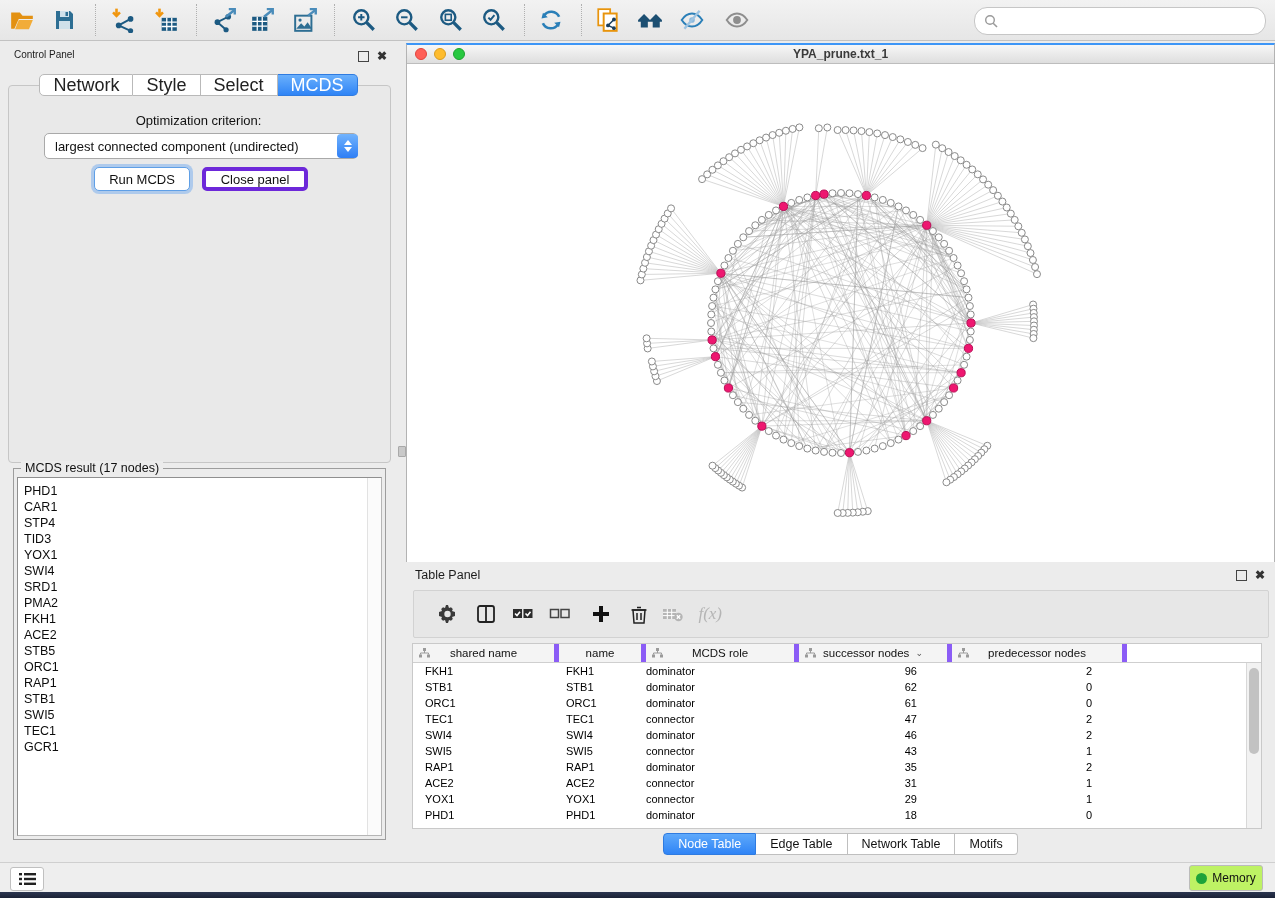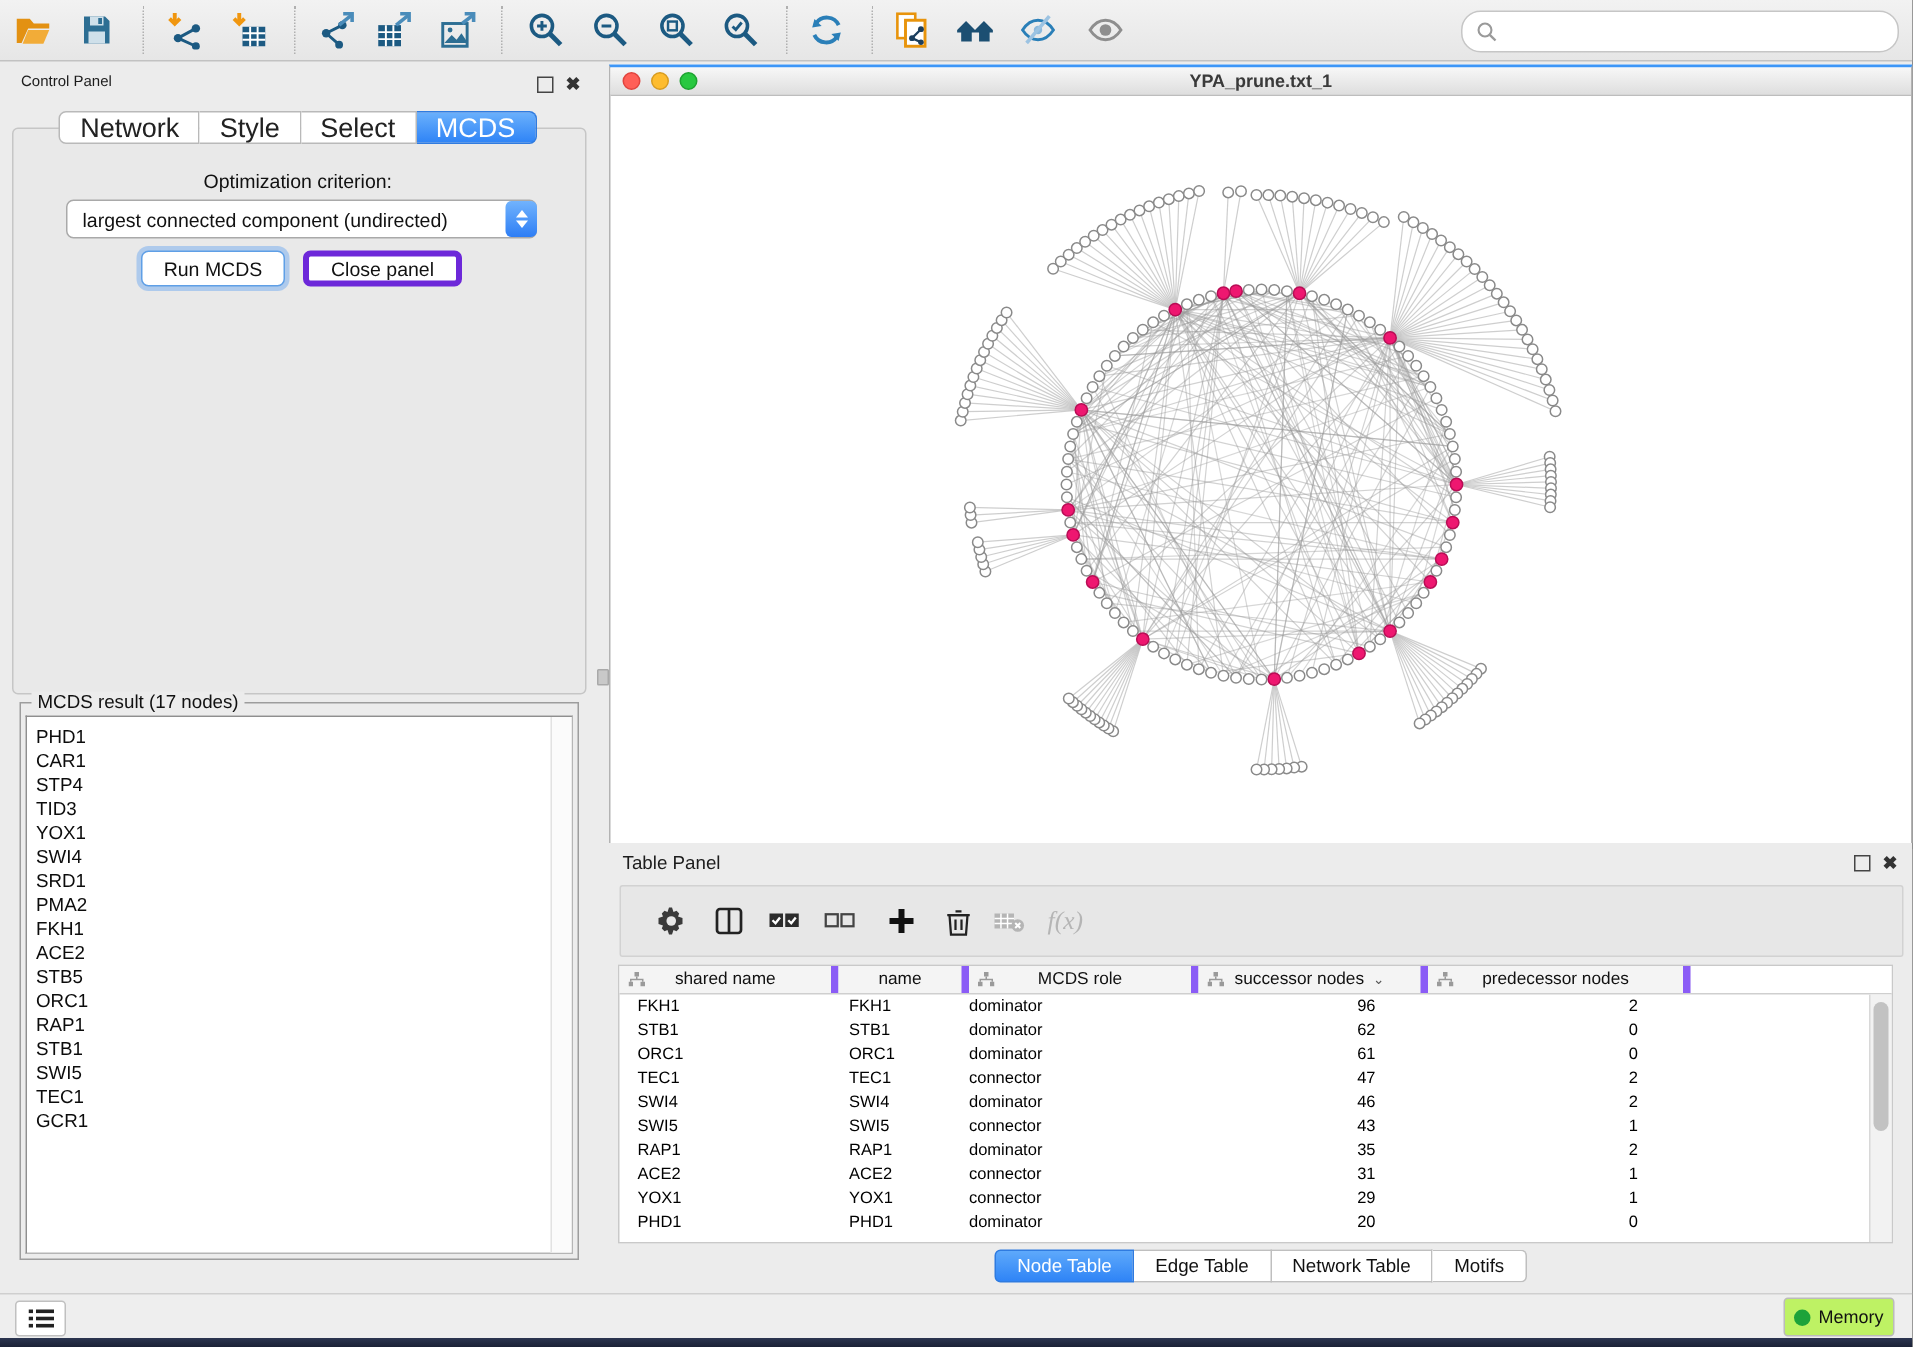--- a/index.html
+++ b/index.html
@@ -1062,21 +1062,21 @@
             <div class="c0">YOX1</div>
             <div class="c1">YOX1</div>
             <div class="c2">connector</div>
             <div class="c3">29</div>
             <div class="c4">1</div>
           </div>
           <div class="trow">
             <div class="c0">PHD1</div>
             <div class="c1">PHD1</div>
             <div class="c2">dominator</div>
-            <div class="c3">20</div>
+            <div class="c3">18</div>
             <div class="c4">0</div>
           </div>
         </div>
       <div id="tp-scroll">
           <div id="tp-thumb"></div>
         </div>
     </div>
 
     <div id="tp-tabs">
       <div class="seg2">Node Table</div>

